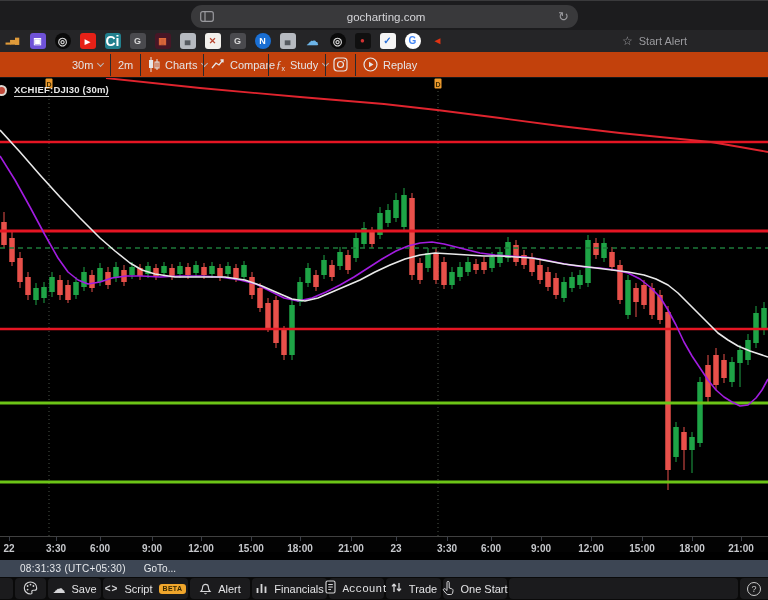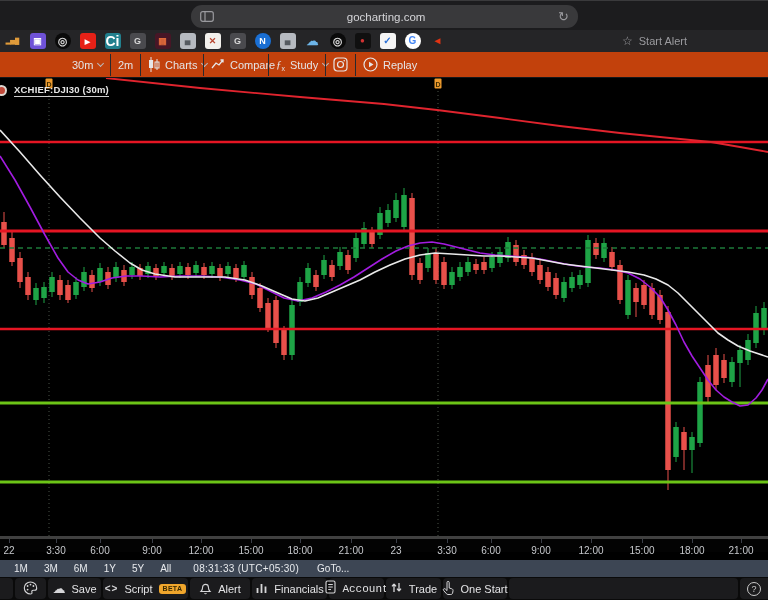--- a/index.html
+++ b/index.html
@@ -44,21 +44,21 @@
   #symrow { position:absolute; left:0; top:6px; height:12px; display:flex; align-items:center;font-weight:bold; }
   #symlogo { width:11px; height:11px; border-radius:50%; background:#ded8d2;
     margin-left:-4px; position:relative; }
   #symlogo:after { content:""; position:absolute; left:2px; top:2px; width:7px; height:7px;
     border-radius:50%; background:#c24a3a; }
   #symtext { margin-left:7px; font-size:9.5px; color:#e6e6e6; border-bottom:1px solid #cfcfcf;
     padding-bottom:1px; letter-spacing:0.2px; }
 
   
   #xaxis { position:absolute; left:0; top:536px; width:768px; height:16px; background:#030303;
-    border-top:3px solid #404040; }
+    border-top:1px solid #404040;font-weight:bold; }
   .xlab { position:absolute; top:6px; transform:translateX(-50%); font-size:10px; color:#c6c8cc; }
   .xtick { position:absolute; top:0; width:1px; height:4px; background:#3a3e48; }
 
   
   #rangebar { position:absolute; left:0; top:560px; width:768px; height:17px; background:#3d4654;
     display:flex; align-items:center; font-size:10px; color:#e8eaed; padding-left:6px; }
   .rng { padding:0 8px; }
   #clock { margin-left:14px; letter-spacing:0.3px; }
   #goto { margin-left:18px; }
 
@@ -456,28 +456,20 @@
       <span class="xlab" style="left: 591px;">12:00</span>
       <div class="xtick" style="left: 642px;"></div>
       <span class="xlab" style="left: 642px;">15:00</span>
       <div class="xtick" style="left: 692px;"></div>
       <span class="xlab" style="left: 692px;">18:00</span>
       <div class="xtick" style="left: 741px;"></div>
       <span class="xlab" style="left: 741px;">21:00</span>
     </div>
 
   <div id="rangebar">
-    <span id="ranges" style="display:flex;">
-        <span class="rng">1M</span>
-        <span class="rng">3M</span>
-        <span class="rng">6M</span>
-        <span class="rng">1Y</span>
-        <span class="rng">5Y</span>
-        <span class="rng">All</span>
-      </span>
     <span id="clock">08:31:33 (UTC+05:30)</span>
     <span id="goto">GoTo...</span>
   </div>
 
   <div id="btoolbar">
     <div class="tile" style="width:13px; border-radius:0 4px 4px 0;"></div>
     <div class="tile" style="width:31px;">
       <span><svg width="15" height="14">
             <path d="M7.5 1 a6.2 6 0 1 0 0 12 c1.2 0 1.8-0.8 1.4-1.8 c-0.4-1 0.2-1.9 1.3-1.9 l1.6 0 c1 0 1.9-0.8 1.9-2.3 C13.7 3.6 10.9 1 7.5 1 Z" stroke="#d6d6d8" fill="none" stroke-width="1.1"></path>
             <circle cx="4.6" cy="5" r="0.9" fill="#d6d6d8"></circle>

